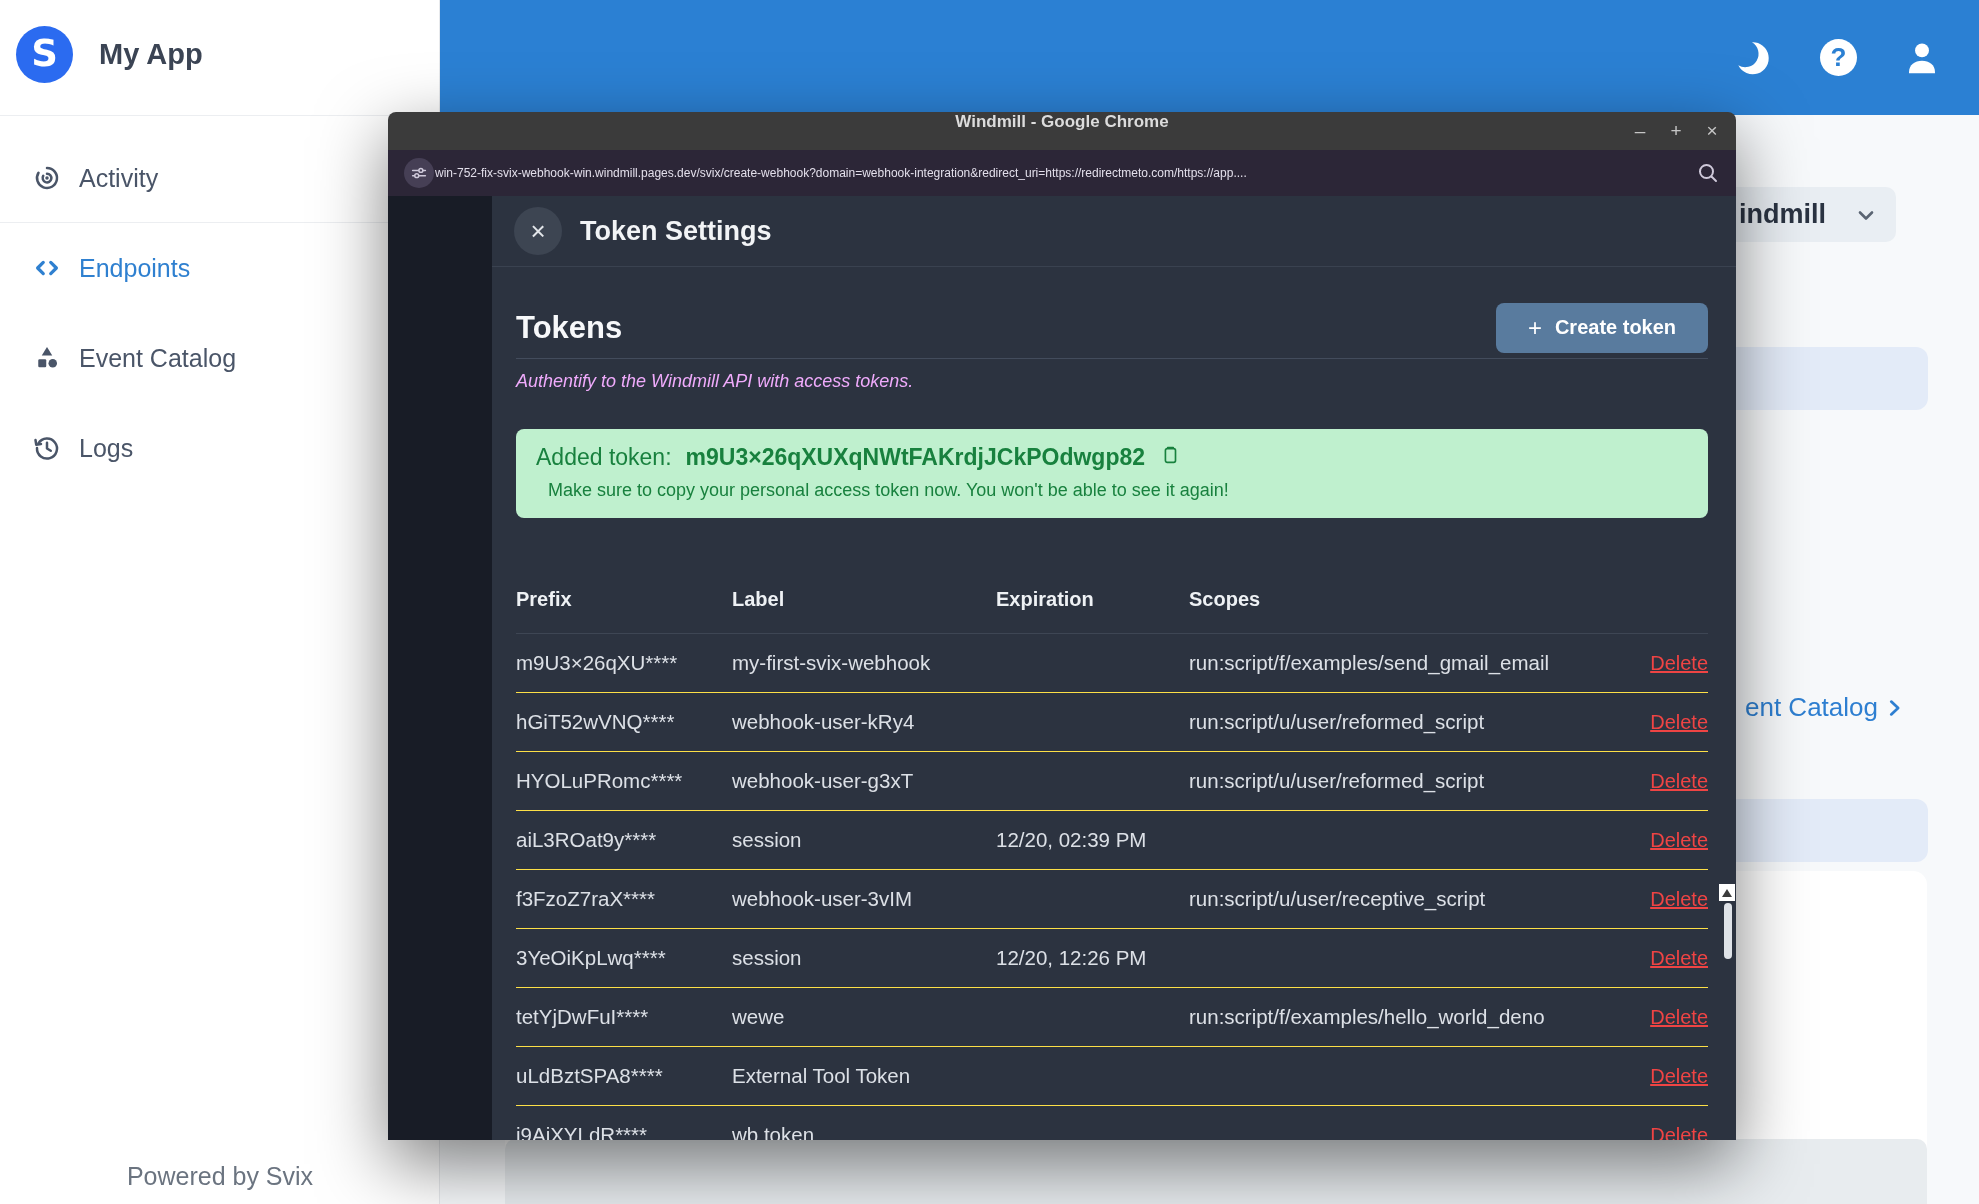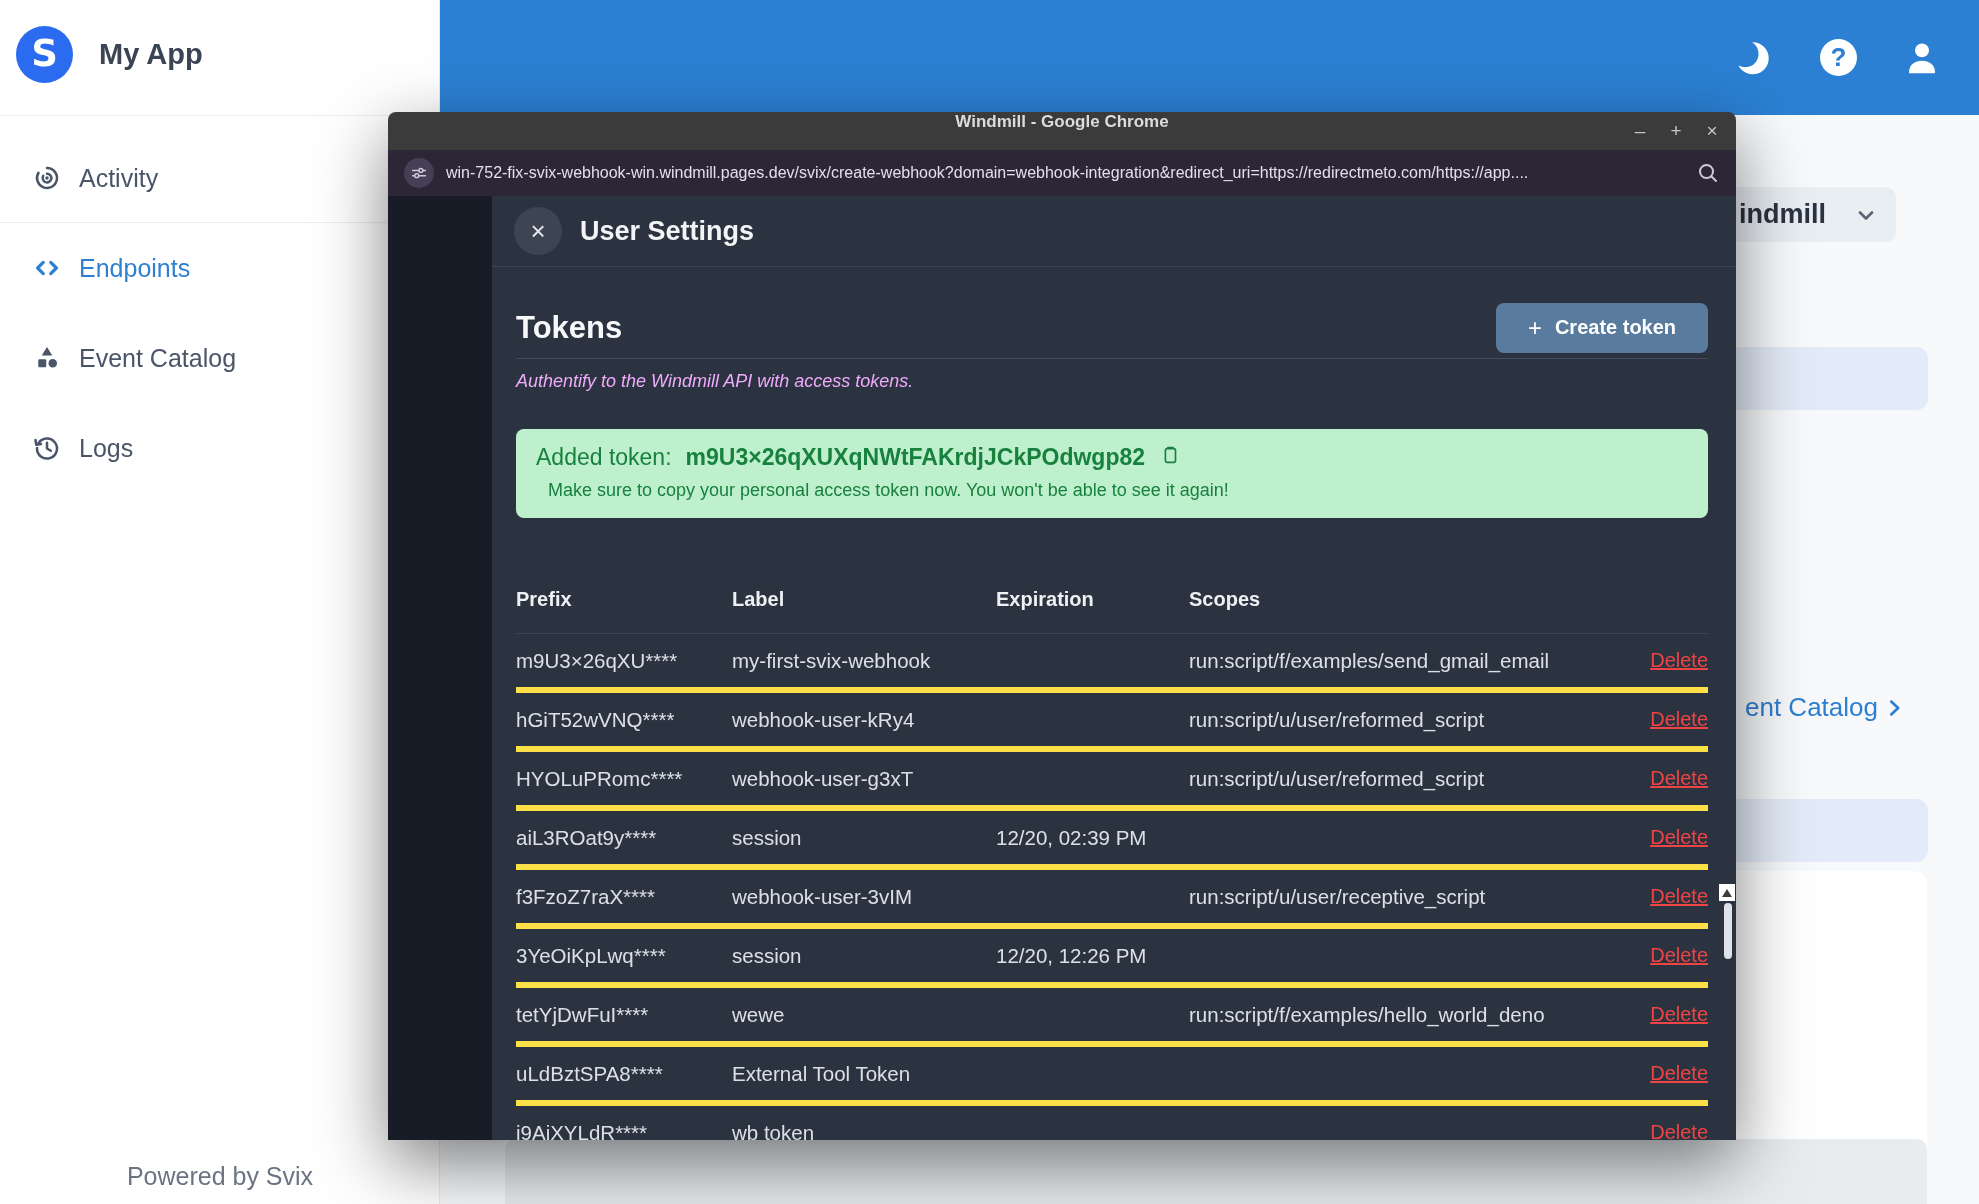--- a/index.html
+++ b/index.html
@@ -40,21 +40,21 @@
 
   
   .chrome { position:absolute; left:388px; top:112px; width:1348px; height:1028px; border-radius:8px 8px 0 0;
             box-shadow:0 24px 70px rgba(0,0,0,.5); overflow:hidden; }
   .titlebar { height:38px; background:#3b3b3b; position:relative; display:flex; align-items:flex-start; justify-content:center; }
   .win-title { font-size:17px; color:#dcdcdc; font-weight:600; }
   .win-controls { position:absolute; right:6px; top:0; height:38px; display:flex; align-items:center; }
   .win-btn { width:36px; text-align:center; font-size:19px; color:#c6c6c6; cursor:pointer; }
   .urlbar { height:46px; background:#2c2637; display:flex; align-items:center; padding:0 16px; }
   .site-icon { width:30px; height:30px; border-radius:50%; background:#463f55; display:flex; align-items:center; justify-content:center; flex:none; }
-  .url-text { margin-left:12px; flex:1; font-size:16px; color:#e3dfeb; white-space:nowrap; overflow:hidden; }
+  .url-text { margin-left:1px; flex:1; font-size:12px; color:#e3dfeb; white-space:nowrap; overflow:hidden; }
   .viewport { position:relative; height:944px; background:#181c26; overflow:hidden; }
 
   
   .drawer { position:absolute; left:104px; top:0; right:0; bottom:0; background:#2c3340; overflow:hidden; }
   .drawer-header { height:71px; border-bottom:1px solid #3a4250; display:flex; align-items:center; padding-left:22px; gap:18px; }
   .close-btn { width:48px; height:48px; border-radius:50%; background:#3d4552; color:#e3e6ea; font-size:26px;
                display:flex; align-items:center; justify-content:center; cursor:pointer; flex:none; }
   .drawer-title { font-size:27px; font-weight:600; color:#f2f4f6; }
   .drawer-content { padding:0 28px 0 24px; }
   .head-row { margin-top:30px; height:62px; display:flex; align-items:center; justify-content:space-between;
@@ -65,21 +65,21 @@
                 font-family:"Liberation Sans", sans-serif; cursor:pointer; }
   .create-btn .plus { font-size:24px; font-weight:400; }
   .subtitle { margin-top:12px; font-size:18px; font-style:italic; color:#f0abfc; }
   .alert { margin-top:37px; background:#bff0ce; border-radius:8px; padding:15px 20px 17px; color:#18813e; }
   .alert-line1 { font-size:23px; display:flex; align-items:flex-start; gap:14px; }
   .alert-token { font-weight:bold; }
   .alert-line2 { margin-top:9px; margin-left:12px; font-size:18px; }
 
   .tgrid { display:grid; grid-template-columns:216px 264px 193px 1fr 72px; align-items:center; }
   .thead { margin-top:70px; padding-bottom:22px; border-bottom:1px solid #3e4654; font-size:20px; font-weight:bold; color:#eef1f4; }
-  .trow { height:59px; border-bottom:6px solid #fde047; font-size:20.5px; color:#dce0e6; }
+  .trow { height:59px; border-bottom:1px solid #fde047; font-size:20.5px; color:#dce0e6; }
   .cell { white-space:nowrap; overflow:hidden; }
   .delete { color:#ef4444; text-decoration:underline; font-weight:500; font-size:20px; justify-self:end; cursor:pointer; }
 
   
   .scroll-arrow { position:absolute; right:1px; top:688px; width:16px; height:17px; background:#ffffff;
                   display:flex; align-items:center; justify-content:center; cursor:pointer; }
   .scroll-thumb { position:absolute; right:4px; top:707px; width:8px; height:56px; background:#dfe3e8; border-radius:4px; cursor:pointer; }
 
   svg { display:block; }
 </style>
@@ -215,21 +215,21 @@
             <line x1="15.5" y1="15.5" x2="20" y2="20"></line>
         </svg>
       </span>
     </div>
 
     <div class="viewport">
       <div class="drawer">
 
         <div class="drawer-header">
           <div class="close-btn">×</div>
-          <div class="drawer-title">User Settings</div>
+          <div class="drawer-title">Token Settings</div>
         </div>
 
         <div class="drawer-content">
           <div class="head-row">
             <div class="tokens-h">Tokens</div>
             <button class="create-btn">
               <span class="plus">+</span>
               <span>Create token</span>
             </button>
           </div>

